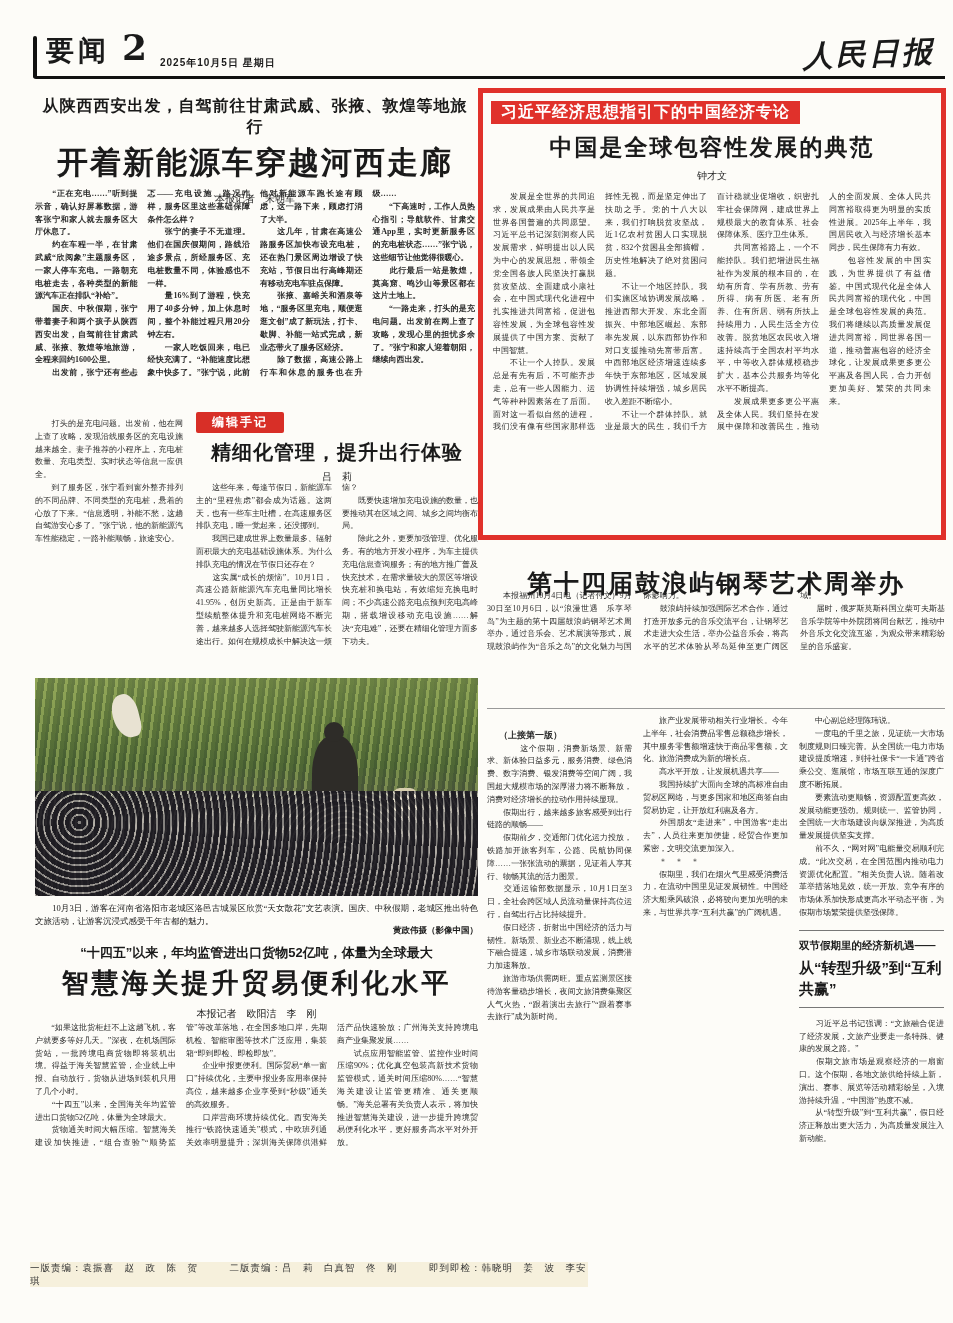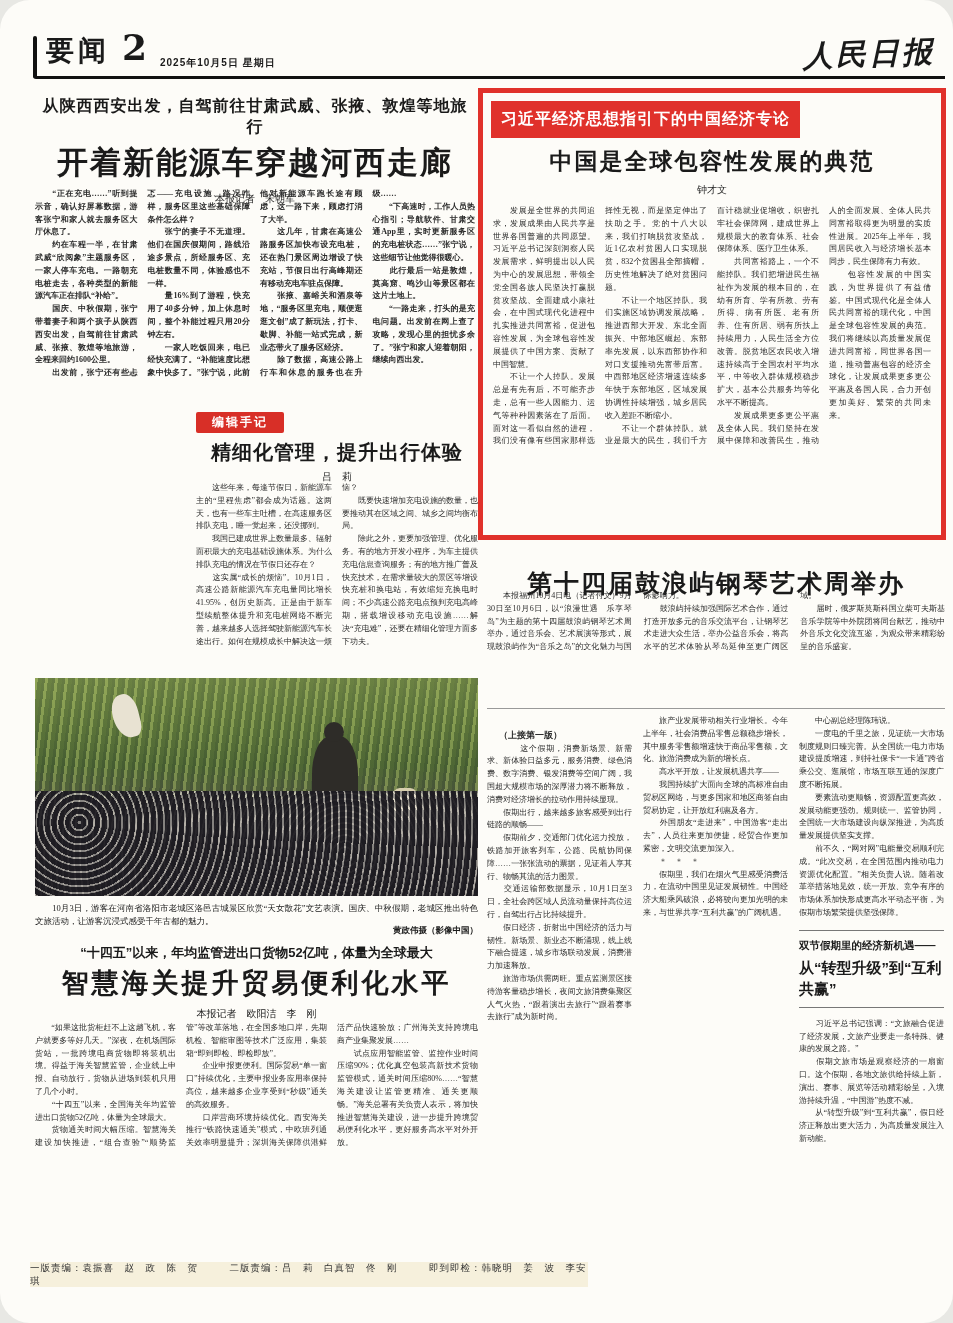--- a/index.html
+++ b/index.html
@@ -1,17 +1,17 @@
 <!DOCTYPE html>
 <html><head>
 <meta charset="utf-8">
 <style>
   html,body{margin:0;padding:0;}
   body{background:#e8e8e4;font-family:"Liberation Sans",sans-serif;}
-  .page{position:relative;width:953px;height:1323px;margin:0 auto;background:#fdfcf8;color:#1a1a1a;overflow:hidden;border-radius:30px;}
+  .page{position:relative;width:953px;height:1323px;margin:0 auto;background:#fdfcf8;color:#1a1a1a;overflow:hidden;}
 
   
   .hdr-vtick{position:absolute;left:33px;top:36px;width:4px;height:42px;background:#111;border-radius:2px;}
   .hdr-line{position:absolute;left:33px;top:76px;width:912px;border-bottom:3px solid #111;border-bottom-left-radius:6px;}
   .hdr-section{position:absolute;left:46px;top:32px;font-size:28px;font-weight:bold;letter-spacing:4px;}
   .hdr-pagenum{position:absolute;left:122px;top:26px;font-size:36px;font-weight:bold;font-family:"DejaVu Serif",serif;}
   .hdr-date{position:absolute;left:160px;top:56px;font-size:10px;font-weight:bold;letter-spacing:1px;}
   .masthead{position:absolute;right:18px;top:34px;font-family:"DejaVu Serif",serif;font-style:italic;font-weight:bold;font-size:30px;letter-spacing:3px;transform:rotate(-2deg);}
 
   
@@ -55,21 +55,21 @@
   .customs .kicker{font-size:13px;}
   .customs .headline{font-size:27px;letter-spacing:3px;margin-top:3px;}
   .customs .byline{margin-top:6px;}
   .customs-body{position:absolute;left:35px;top:1022px;width:443px;height:232px;column-count:3;column-gap:10px;}
 
   
   .footer-bar{position:absolute;left:30px;top:1262px;width:558px;height:25px;background:#f6f0dc;display:flex;align-items:center;justify-content:center;font-size:9.5px;letter-spacing:1px;color:#333;}
 
   
   .special{position:absolute;left:478px;top:88px;width:468px;height:452px;border:5px solid #e0312b;background:#fdfcf8;box-sizing:border-box;}
-  .special-tag{display:inline-block;margin:8px 0 0 8px;background:#e0312b;color:#fff;font-size:16px;font-weight:bold;padding:8px 10px;letter-spacing:1px;}
+  .special-tag{display:inline-block;margin:8px 0 0 8px;background:#e0312b;color:#fff;font-size:16px;font-weight:bold;padding:1px 10px;letter-spacing:1px;}
   .special .headline{font-size:23px;letter-spacing:2px;margin-top:8px;}
   .special .byline{margin-top:6px;}
   .special-body{margin:8px 10px 0 10px;height:300px;column-count:4;column-gap:10px;}
 
   
   .piano{position:absolute;left:487px;top:546px;width:458px;margin-top:21px;}
   .piano .headline{font-size:25px;letter-spacing:2px;}
   .piano-body{position:absolute;left:487px;top:590px;width:458px;height:112px;column-count:3;column-gap:12px;}
 
   
@@ -103,20 +103,22 @@
 　　出发前，张宁还有些忐忑——充电设施、路况咋样，服务区里这些基础保障条件怎么样？
 　　张宁的妻子不无道理。他们在国庆假期间，路线沿途多景点，所经服务区、充电桩数量不同，体验感也不一样。
 　　量16%到了游程，快充用了40多分钟，加上休息时间，整个补能过程只用20分钟左右。
 　　一家人吃饭回来，电已经快充满了。“补能速度比想象中快多了。”张宁说，此前他对新能源车跑长途有顾虑，这一路下来，顾虑打消了大半。
 　　这几年，甘肃在高速公路服务区加快布设充电桩，还在热门景区周边增设了快充站，节假日出行高峰期还有移动充电车驻点保障。
 　　张掖、嘉峪关和酒泉等地，“服务区里充电，顺便逛逛文创”成了新玩法，打卡、歇脚、补能一站式完成，新业态带火了服务区经济。
 　　除了数据，高速公路上行车和休息的服务也在升级……
 　　“下高速时，工作人员热心指引；导航软件、甘肃交通App里，实时更新服务区的充电桩状态……”张宁说，这些细节让他觉得很暖心。
 　　此行最后一站是敦煌，莫高窟、鸣沙山等景区都在这片土地上。
 　　“一路走来，打头的是充电问题。出发前在网上查了攻略，发现心里的担忧多余了。”张宁和家人迎着朝阳，继续向西出发。</div>
+  <div class="drive-cont bodytext">　　打头的是充电问题。出发前，他在网上查了攻略，发现沿线服务区的充电设施越来越全。妻子推荐的小程序上，充电桩数量、充电类型、实时状态等信息一应俱全。
+　　到了服务区，张宁看到窗外整齐排列的不同品牌、不同类型的充电桩，悬着的心放了下来。“信息透明，补能不愁，这趟自驾游安心多了。”张宁说，他的新能源汽车性能稳定，一路补能顺畅，旅途安心。</div>
 
   <div class="ednote-head">
     <span class="ednote-label">编辑手记</span>
     <div class="headline">精细化管理，提升出行体验</div>
     <div class="byline">吕　莉</div>
   </div>
   <div class="ednote-body bodytext">　　这些年来，每逢节假日，新能源车主的“里程焦虑”都会成为话题。这两天，也有一些车主吐槽，在高速服务区排队充电，睡一觉起来，还没挪到。
 　　我国已建成世界上数量最多、辐射面积最大的充电基础设施体系。为什么排队充电的情况在节假日还存在？
 　　这实属“成长的烦恼”。10月1日，高速公路新能源汽车充电量同比增长41.95%，创历史新高。正是由于新车型续航整体提升和充电桩网络不断完善，越来越多人选择驾驶新能源汽车长途出行。如何在规模成长中解决这一烦恼？
 　　既要快速增加充电设施的数量，也要推动其在区域之间、城乡之间均衡布局。

